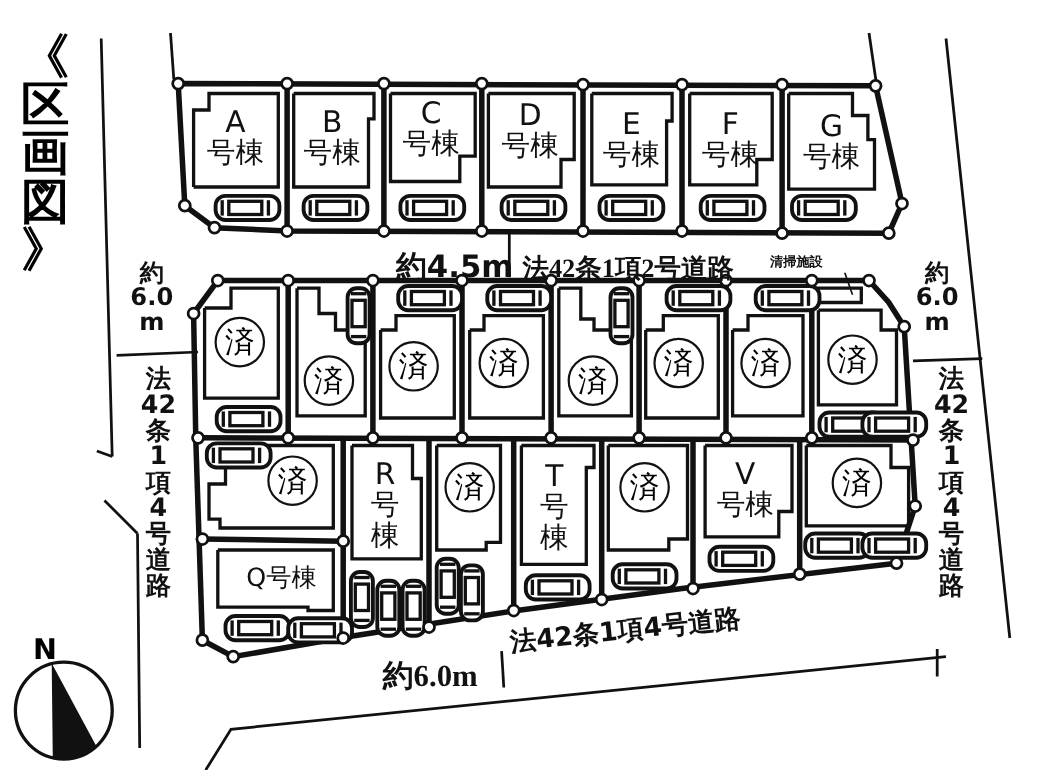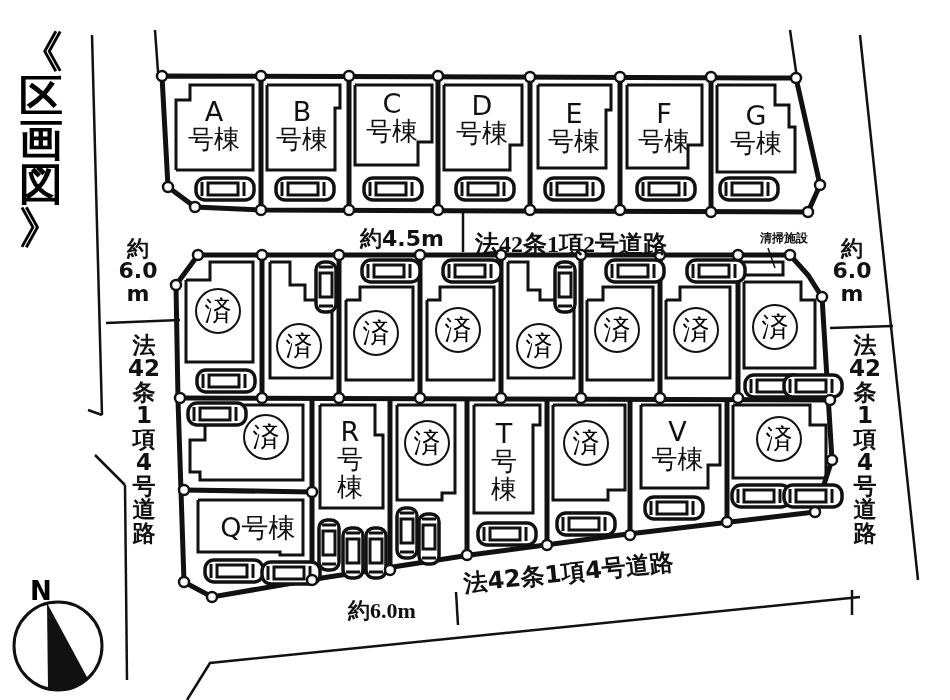--- a/index.html
+++ b/index.html
@@ -9,21 +9,21 @@
   .vtext { position: absolute; color: #111; font-weight: bold; text-align: center; line-height: 1.02; }
   .vtext span { display: block; }
   .title-v { position: absolute; left: 16px; top: 30px; width: 50px; text-align: center;
              font-size: 44px; font-weight: bold; line-height: 1.0; }
   .title-v span { display: block; }
   .lot-label { position: absolute; text-align: center; font-size: 26px; line-height: 1.05; color: #111; }
   .lot-label .letter { display: block; font-size: 27px; }
   .sold { position: absolute; width: 46px; height: 46px; border: 2.5px solid #111; border-radius: 50%;
           display: flex; align-items: center; justify-content: center; font-size: 27px; background: #fff; box-sizing: border-box; }
   .road-h { position: absolute; font-size: 24px; font-weight: bold; color: #111; }
-  .dim { position: absolute; font-size: 22px; font-weight: bold; color: #111; }
+  .dim { position: absolute; font-size: 28px; font-weight: bold; color: #111; }
   .facility { position: absolute; font-size: 12px; font-weight: bold; color: #111; }
   .north { position: absolute; left: 30px; top: 576px; font-size: 26px; font-weight: 900; }
 </style>
 </head>
 <body>
 
 <svg id="plan" viewBox="0 0 950 700" xmlns="http://www.w3.org/2000/svg">
   <defs>
     <g id="car-h">
       <rect x="0" y="0" width="58" height="22" rx="9" fill="#fff" stroke="#111" stroke-width="3.5"></rect>
@@ -236,36 +236,36 @@
 <div class="sold" style="left:516px;top:323px;">済</div>
 <div class="sold" style="left:594px;top:307px;">済</div>
 <div class="sold" style="left:673px;top:307px;">済</div>
 <div class="sold" style="left:752px;top:304px;">済</div>
 
 <div class="sold" style="left:243px;top:414px;">済</div>
 <div class="sold" style="left:404px;top:420px;">済</div>
 <div class="sold" style="left:563px;top:420px;">済</div>
 <div class="sold" style="left:756px;top:416px;">済</div>
 
-<div class="lot-label" style="left:216px;top:514px;width:84px;font-size:27px;"><span>Q号棟</span></div>
+<div class="lot-label" style="left:204px;top:514px;width:84px;font-size:23px;text-align:right;"><span>Q号棟</span></div>
 <div class="lot-label" style="left:326px;top:418px;width:48px;">
     <span class="letter">R</span>
     <span style="display:block">号</span>
     <span style="display:block">棟</span>
   </div>
 <div class="lot-label" style="left:480px;top:420px;width:48px;">
     <span class="letter">T</span>
     <span style="display:block">号</span>
     <span style="display:block">棟</span>
   </div>
 <div class="lot-label" style="left:640px;top:418px;width:75px;"><span class="letter">V</span><span>号棟</span></div>
 
 <div class="dim" style="left:360px;top:224px;">約4.5m</div>
 <div class="road-h" style="left:475px;top:228px;font-family:Liberation Serif, serif;">法42条1項2号道路</div>
-<div class="facility" style="left:760px;top:230px;">清掃施設</div>
+<div class="facility" style="left:700px;top:230px;">清掃施設</div>
 
 <div class="vtext" style="left:118px;top:238px;width:40px;font-size:22px;">
   <span>約</span>
   <span>6.0</span>
   <span>m</span>
 </div>
 <div class="vtext" style="left:124px;top:334px;width:40px;font-size:23px;">
   <span>法</span>
   <span>42</span>
   <span>条</span>

